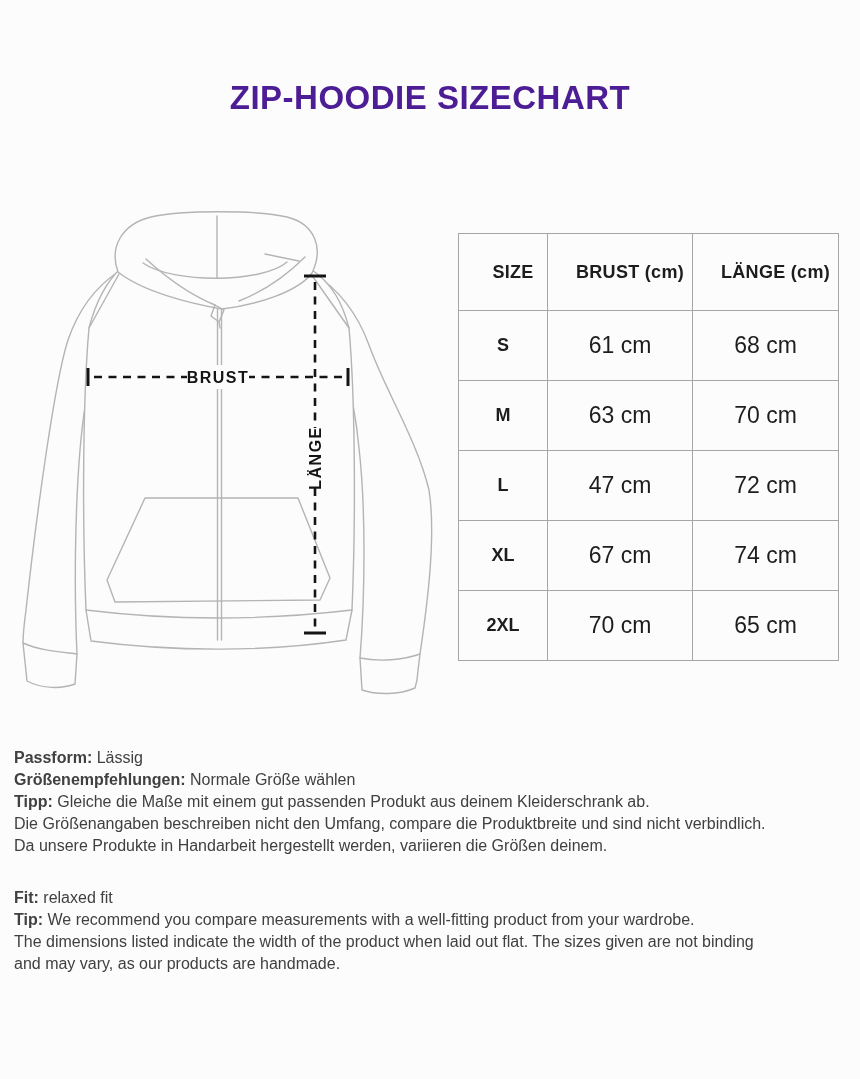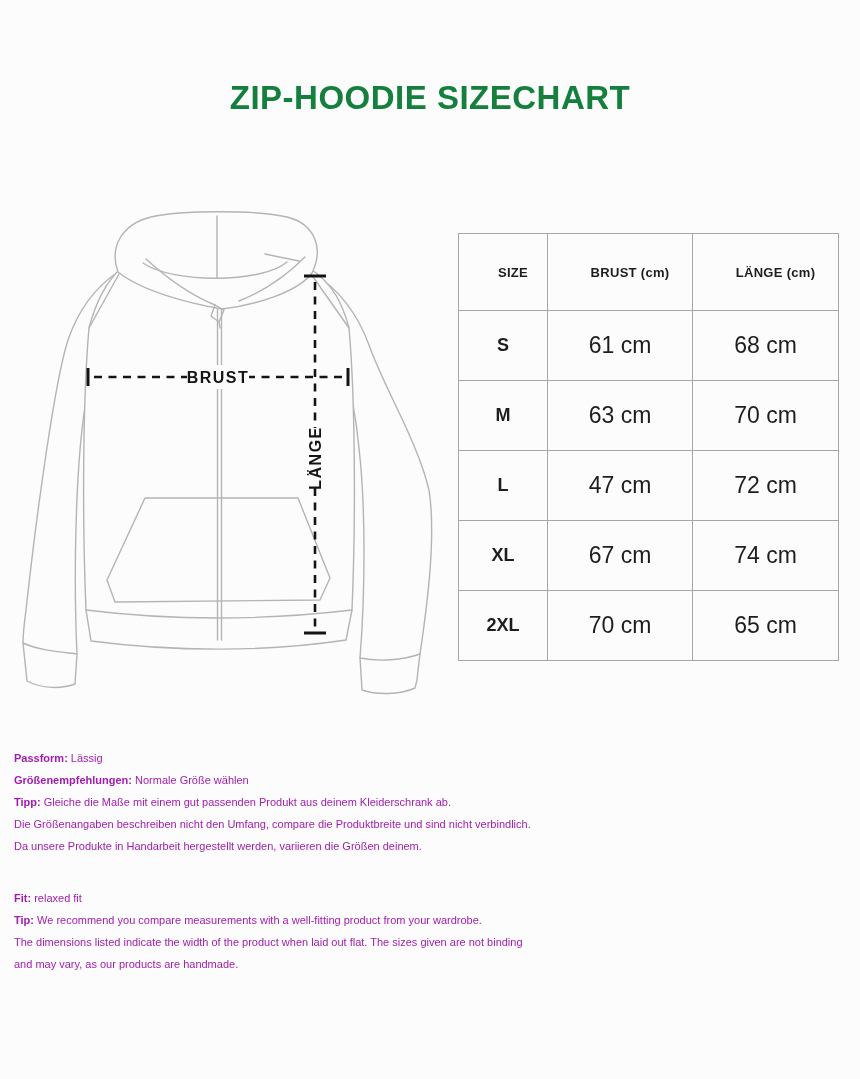--- a/index.html
+++ b/index.html
@@ -17,21 +17,21 @@
   .title {
     position: absolute;
     top: 79px;
     left: 0;
     width: 100%;
     margin: 0;
     text-align: center;
     font-size: 33px;
     font-weight: 700;
     letter-spacing: 0.5px;
-    color: #15803d;
+    color: #4c1d95;
   }
   .diagram {
     position: absolute;
     left: 15px;
     top: 210px;
     width: 435px;
     height: 495px;
     text-align: center;
   }
   .size-table {
@@ -40,33 +40,33 @@
     top: 233px;
     border-collapse: collapse;
     table-layout: fixed;
   }
   .size-table th, .size-table td {
     border: 1px solid #a6a6a6;
     text-align: center;
     vertical-align: middle;
     padding: 0;
   }
-  .size-table th { height: 77px; font-size: 13px; font-weight: 700; letter-spacing: 0.3px; padding-left: 20px; }
+  .size-table th { height: 77px; font-size: 18px; font-weight: 700; letter-spacing: 0.3px; padding-left: 20px; }
   .size-table td { height: 70px; font-size: 23px; font-weight: 400; }
   .size-table td.size-col { font-weight: 700; font-size: 18px; }
   .col-size  { width: 89px; }
   .col-brust { width: 145px; }
   .col-laenge{ width: 146px; }
   .info {
     position: absolute;
     left: 14px;
     width: 838px;
-    font-size: 11px;
+    font-size: 16px;
     line-height: 22px;
-    color: #a21caf;
+    color: #404040;
   }
   .info p { margin: 0; }
   .b { font-weight: 700; }
   .info-de { top: 747px; }
   .info-en { top: 887px; }
   svg text.measure-label {
     font-family: "Liberation Sans", sans-serif;
     font-size: 16px;
     font-weight: 700;
     letter-spacing: 1.5px;

